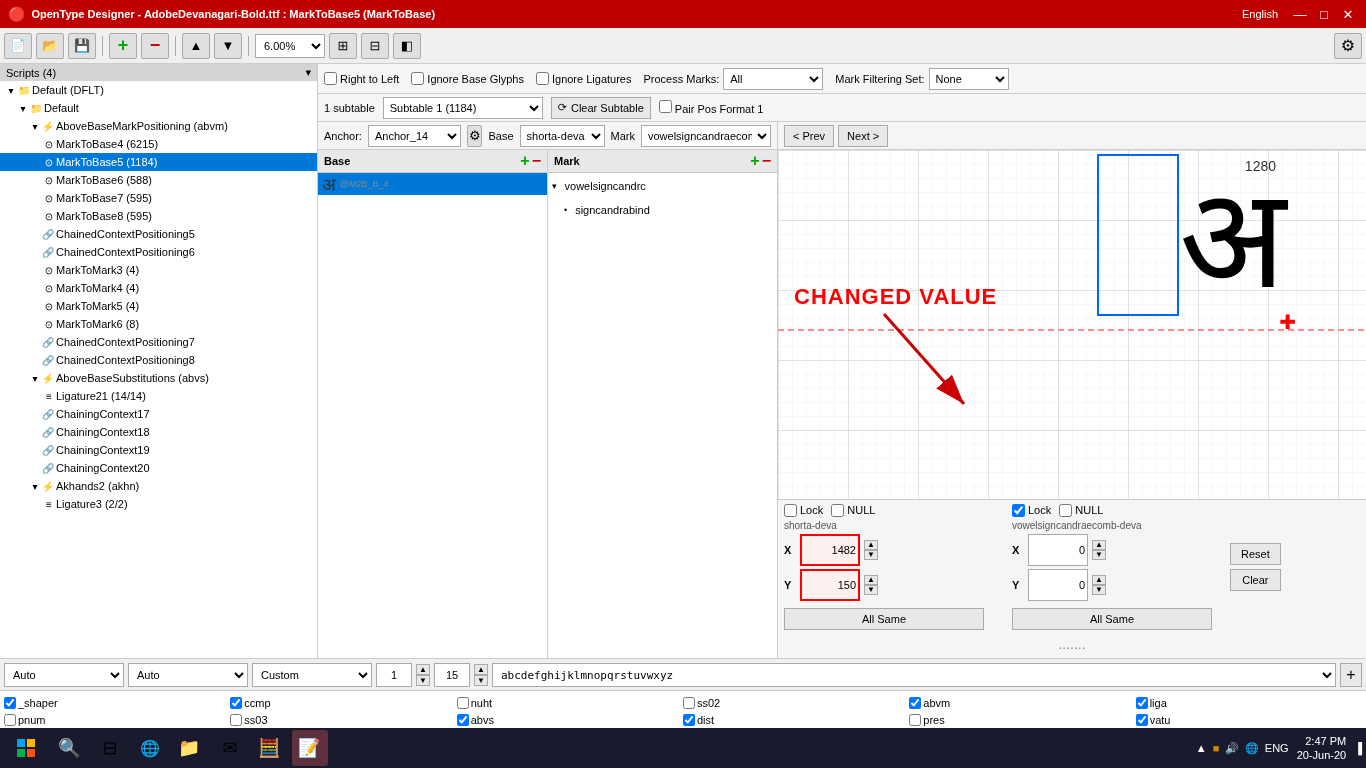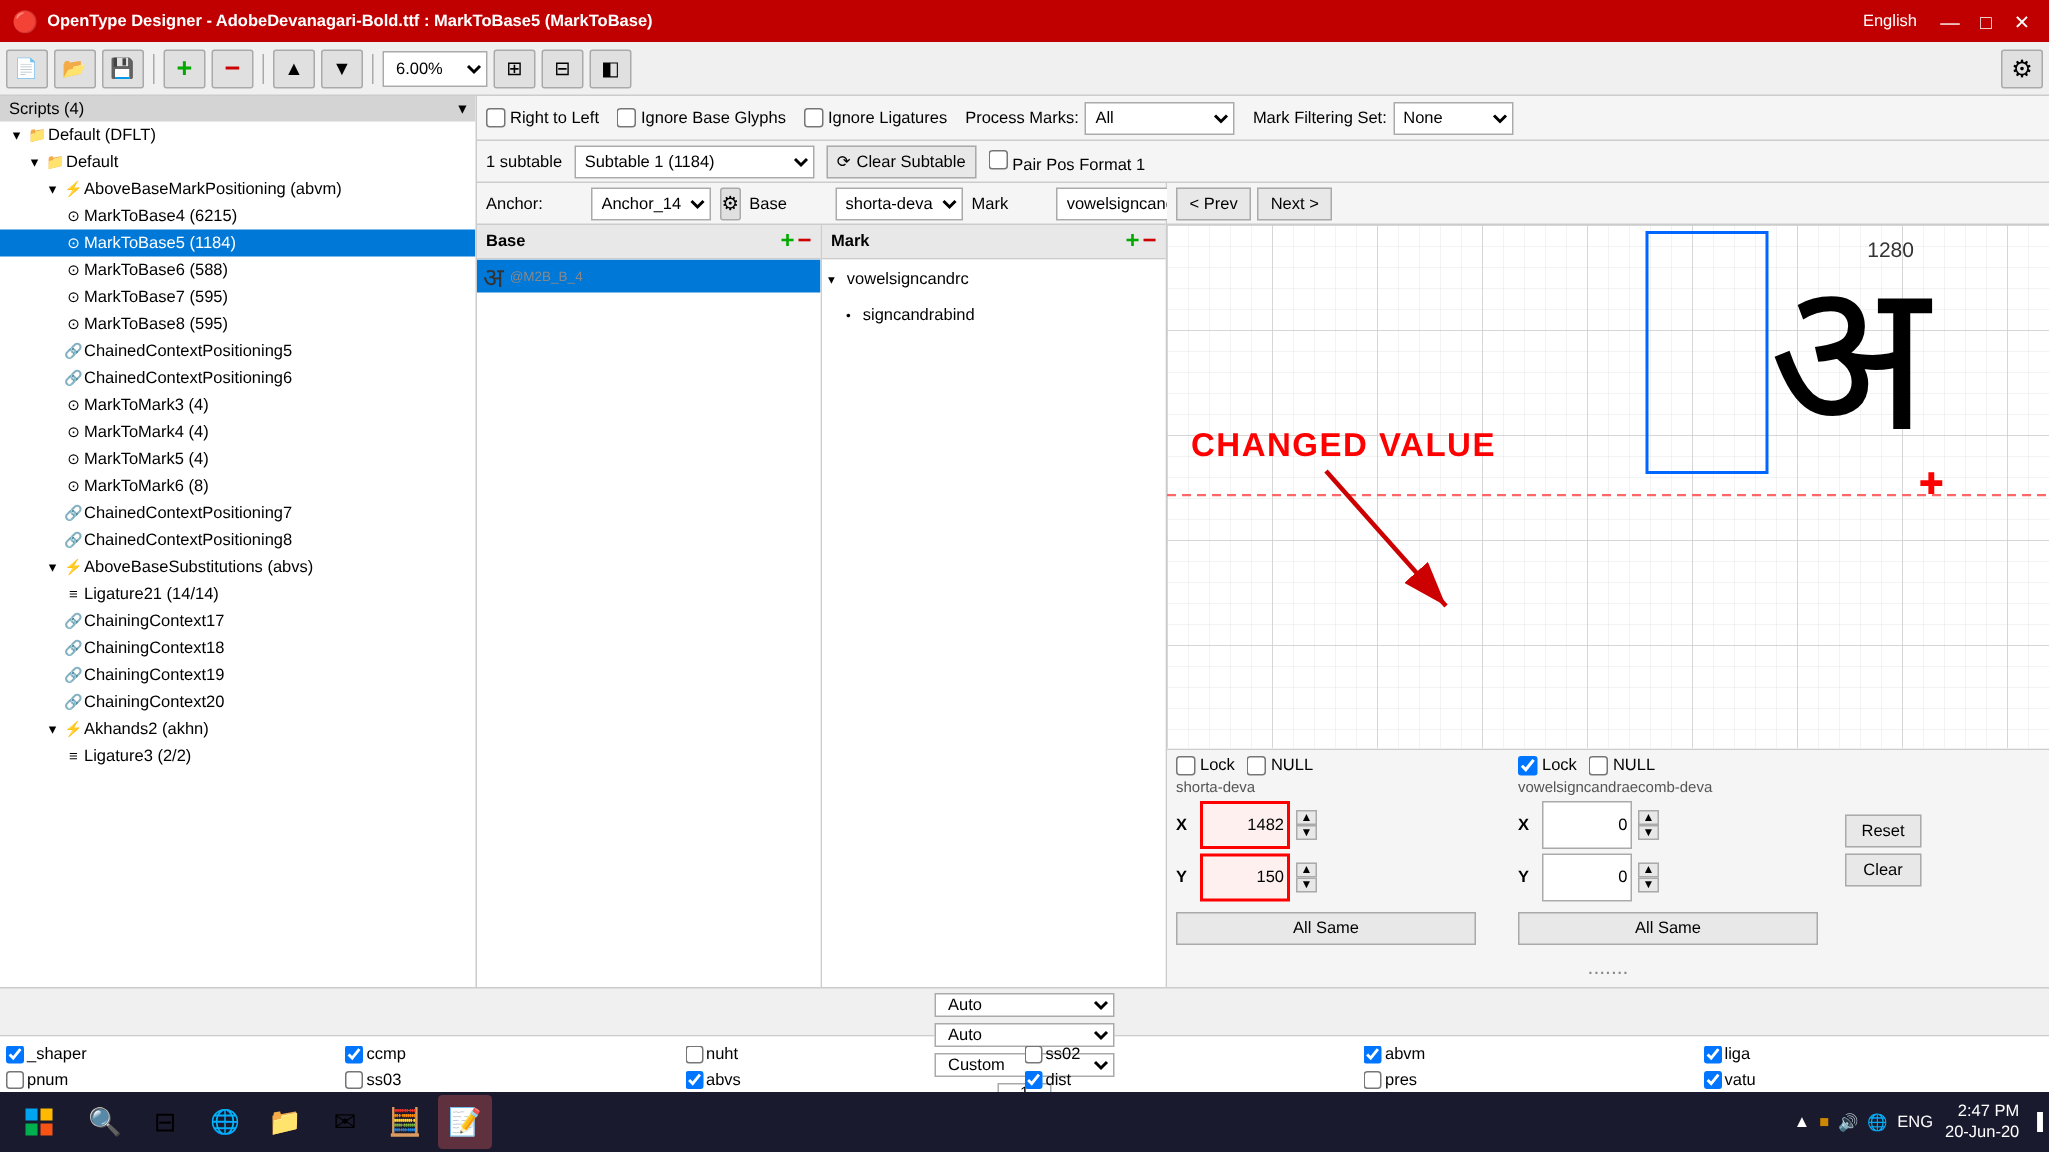--- a/index.html
+++ b/index.html
@@ -126,21 +126,21 @@
     }
     .anchor-bar {
       background: #f5f5f5;
       border-bottom: 1px solid #ccc;
       padding: 3px 6px;
       display: flex;
       align-items: center;
       gap: 6px;
       height: 28px;
     }
-    .anchor-select { height: 22px; border: 1px solid #aaa; background: white; padding: 0 2px; width: 140px; margin-left: 26px; }
+    .anchor-select { height: 22px; border: 1px solid #aaa; background: white; padding: 0 2px; width: 140px; }
     .bm-lists {
       display: flex;
       flex: 1;
     }
     .bm-col {
       flex: 1;
       border-right: 1px solid #ccc;
       display: flex;
       flex-direction: column;
     }
@@ -234,21 +234,20 @@
       background: #f0f0f0;
       border-top: 1px solid #ccc;
     }
     .feature-bar {
       display: flex;
       align-items: center;
       gap: 4px;
       padding: 3px 4px;
       border-bottom: 1px solid #ccc;
       height: 32px;
-      flex-direction: column;
     }
     .feature-select { height: 24px; border: 1px solid #aaa; background: white; padding: 0 4px; width: 120px; }
     .feature-spin { display: flex; flex-direction: column; }
     .feature-spin-btn { width: 14px; height: 11px; background: #e8e8e8; border: 1px solid #aaa; cursor: pointer; font-size: 8px; display: flex; align-items: center; justify-content: center; }
     .num-input { width: 36px; height: 24px; border: 1px solid #aaa; background: white; text-align: center; }
     .add-btn-plus { width: 22px; height: 24px; background: #e8e8e8; border: 1px solid #aaa; cursor: pointer; font-size: 16px; display: flex; align-items: center; justify-content: center; }
     .feature-text { height: 24px; border: 1px solid #aaa; background: white; padding: 4px; flex: 1; font-family: monospace; }
 
     
     .feature-checkboxes {

